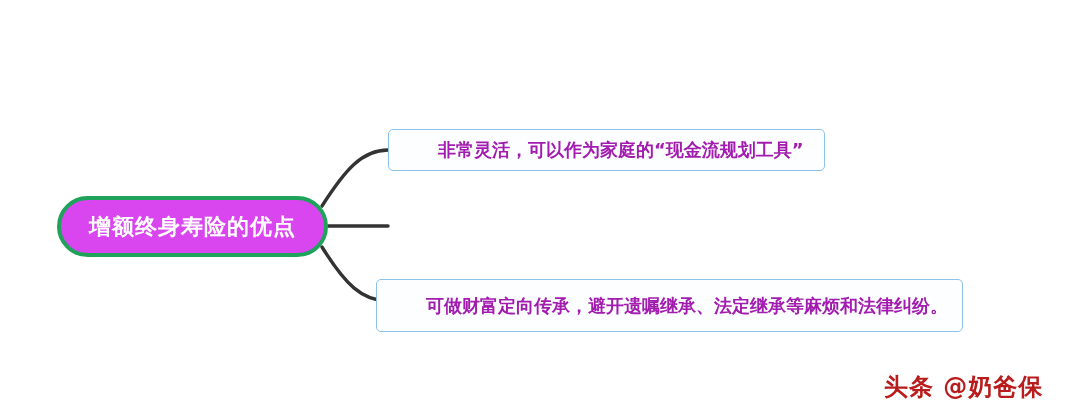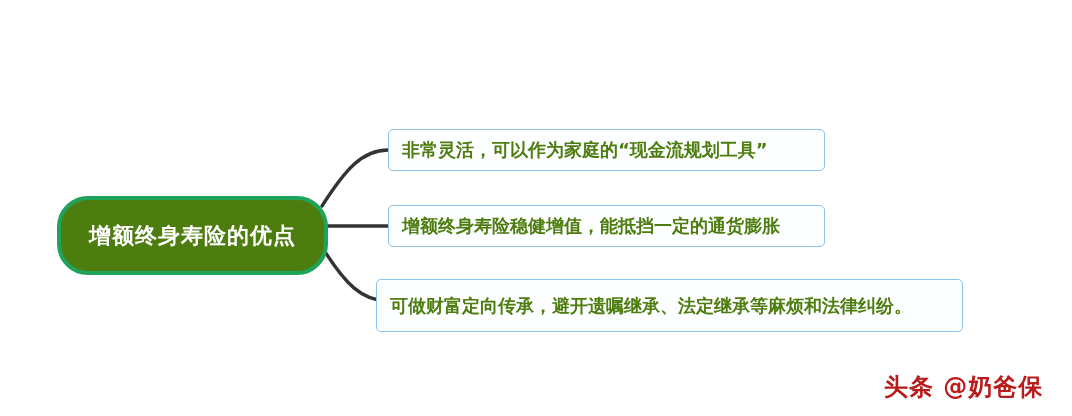--- a/index.html
+++ b/index.html
@@ -28,24 +28,24 @@
     width: 1072px;
     height: 416px;
     pointer-events: none;
   }
   
   #root-node {
     position: absolute;
     left: 57px;
     top: 196px;
     width: 271px;
-    height: 79px;
+    height: 61px;
     box-sizing: border-box;
     border-radius: 31px;
-    background: #4d7c0f;
+    background: #d946ef;
     border: 4px solid #1fa35a;
     display: flex;
     align-items: center;
     justify-content: center;
   }
   #root-node .root-label {
     color: #ffffff;
     font-size: 22px;
     font-weight: bold;
     letter-spacing: 1px;
@@ -57,25 +57,26 @@
     position: absolute;
     box-sizing: border-box;
     background: #fdfeff;
     border: 1.6px solid #8cc3ec;
     border-radius: 5px;
     display: flex;
     align-items: center;
     padding: 0 13px;
   }
   .branch-box .branch-label {
-    color: #4d7c0f;
+    color: #a21caf;
     font-size: 18px;
     font-weight: bold;
     line-height: 1;
     white-space: nowrap;
+    margin-left: 36px;
   }
   #branch-box-0 { left: 388px; top: 129px; width: 437px; height: 42px; }
   #branch-box-1 { left: 388px; top: 205px; width: 437px; height: 42px; }
   #branch-box-2 { left: 376px; top: 279px; width: 587px; height: 53px; }
 
   
   #watermark {
     position: absolute;
     left: 884px;
     top: 371px;
@@ -99,23 +100,20 @@
   </svg>
 
   <div id="root-node">
     <span class="root-label">增额终身寿险的优点</span>
   </div>
 
   <div class="branch-box" id="branch-box-0">
     <span class="branch-label">非常灵活，可以作为家庭的“现金流规划工具”</span>
   </div>
 
-  <div class="branch-box" id="branch-box-1">
-    <span class="branch-label">增额终身寿险稳健增值，能抵挡一定的通货膨胀</span>
-  </div>
 
   <div class="branch-box" id="branch-box-2">
     <span class="branch-label">可做财富定向传承，避开遗嘱继承、法定继承等麻烦和法律纠纷。</span>
   </div>
 
   <div id="watermark">头条 @奶爸保</div>
 
 </div>
 
 </body></html>

